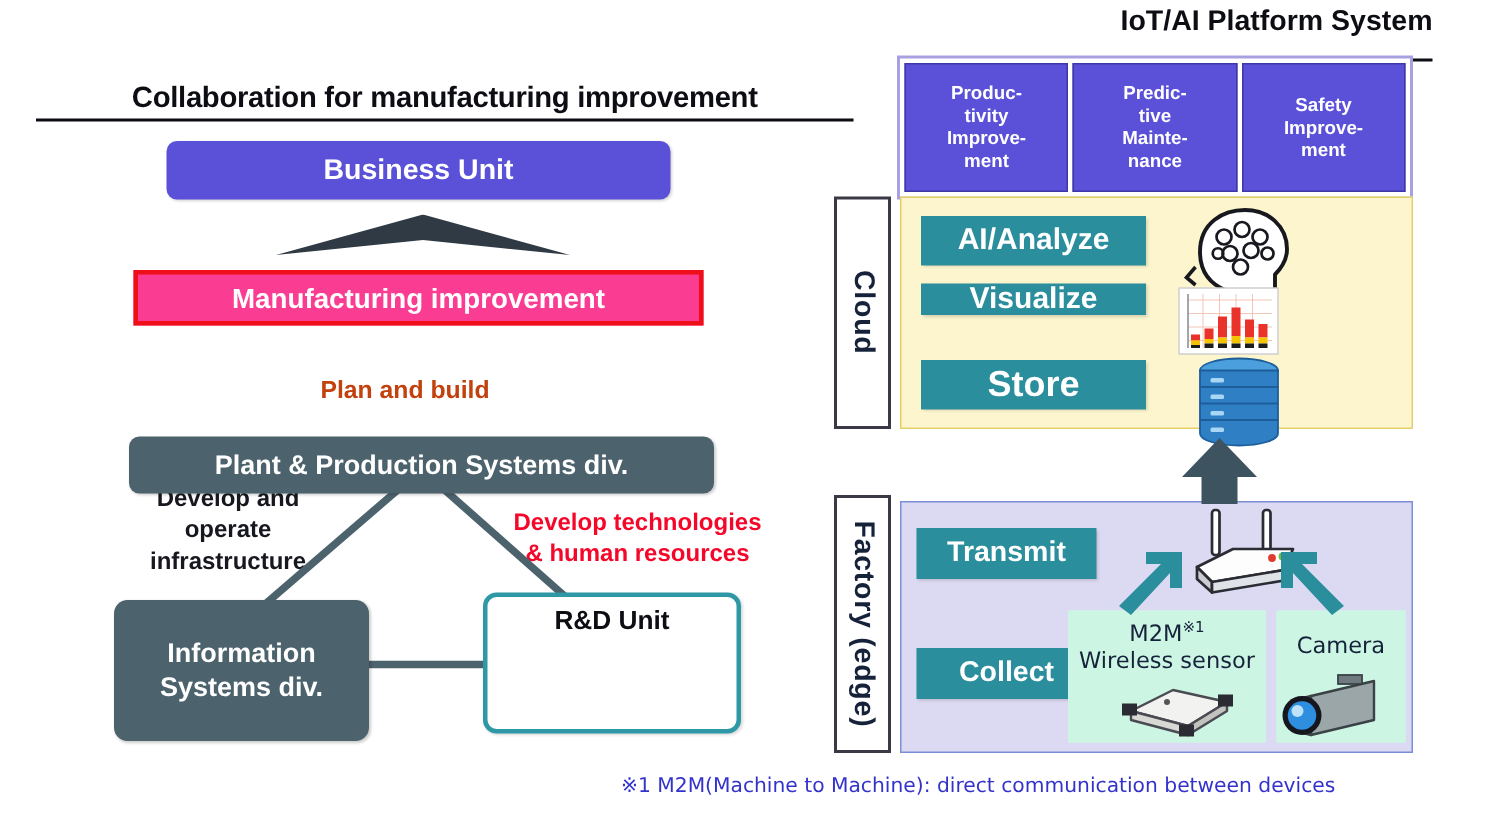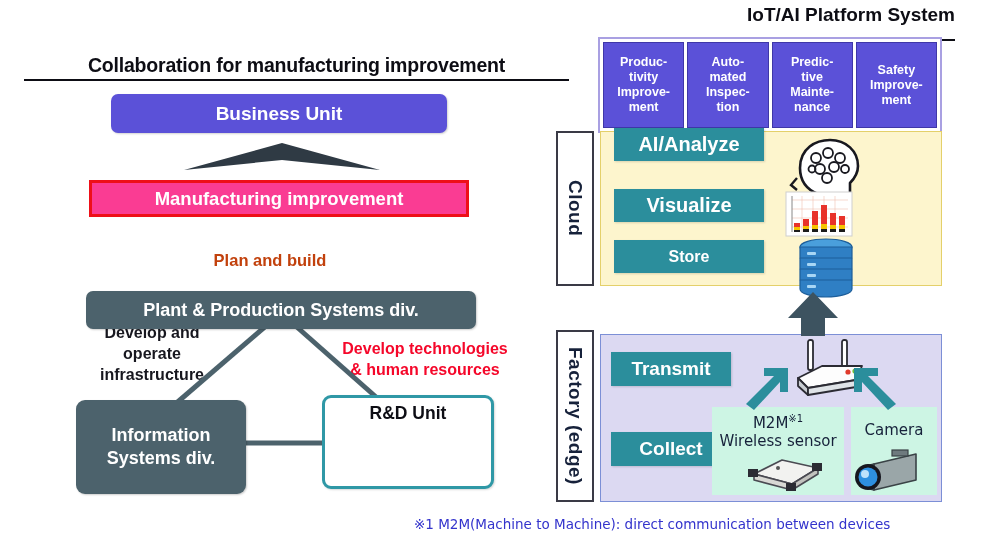--- a/index.html
+++ b/index.html
@@ -163,23 +163,23 @@
     box-sizing: border-box;
   }
 
   .teal-chip {
     position: absolute;
     background: #2b8e9c;
     display: flex; align-items: center; justify-content: center;
     color: #ffffff; font-weight: bold;
     box-shadow: 1px 1px 2px rgba(0,0,0,0.15);
   }
-  #chip-ai       { left: 614px; top: 128px; width: 150px; height: 33px; font-size: 20px; }
-  #chip-visual   { left: 614px; top: 189px; width: 150px; height: 33px; font-size: 20px; }
-  #chip-store    { left: 614px; top: 240px; width: 150px; height: 33px; font-size: 16px; }
+  #chip-ai       { left: 614px; top: 144px; width: 150px; height: 33px; font-size: 20px; }
+  #chip-visual   { left: 614px; top: 189px; width: 150px; height: 21px; font-size: 20px; }
+  #chip-store    { left: 614px; top: 240px; width: 150px; height: 33px; font-size: 24px; }
   #chip-transmit { left: 611px; top: 352px; width: 120px; height: 34px; font-size: 19px; }
   #chip-collect  { left: 611px; top: 432px; width: 120px; height: 34px; font-size: 19px; }
 
   .mint-box {
     position: absolute;
     background: #cdf5e4;
     border: 1px solid #cdf5e4;
     box-sizing: border-box;
   }
   #m2m-box    { left: 712px; top: 407px; width: 132px; height: 88px; }
@@ -240,24 +240,20 @@
   <div id="rnd-unit-label">R&amp;D Unit</div>
 </div>
 
 <div class="abs" id="right-heading">IoT/AI Platform System</div>
 
 <div class="abs" id="usecase-strip">
   <div class="usecase-cell">Produc-
 tivity
 Improve-
 ment</div>
-  <div class="usecase-cell">Auto-
-mated
-Inspec-
-tion</div>
   <div class="usecase-cell">Predic-
 tive
 Mainte-
 nance</div>
   <div class="usecase-cell">Safety
 Improve-
 ment</div>
 </div>
 
 <div class="abs side-label" id="cloud-label">

